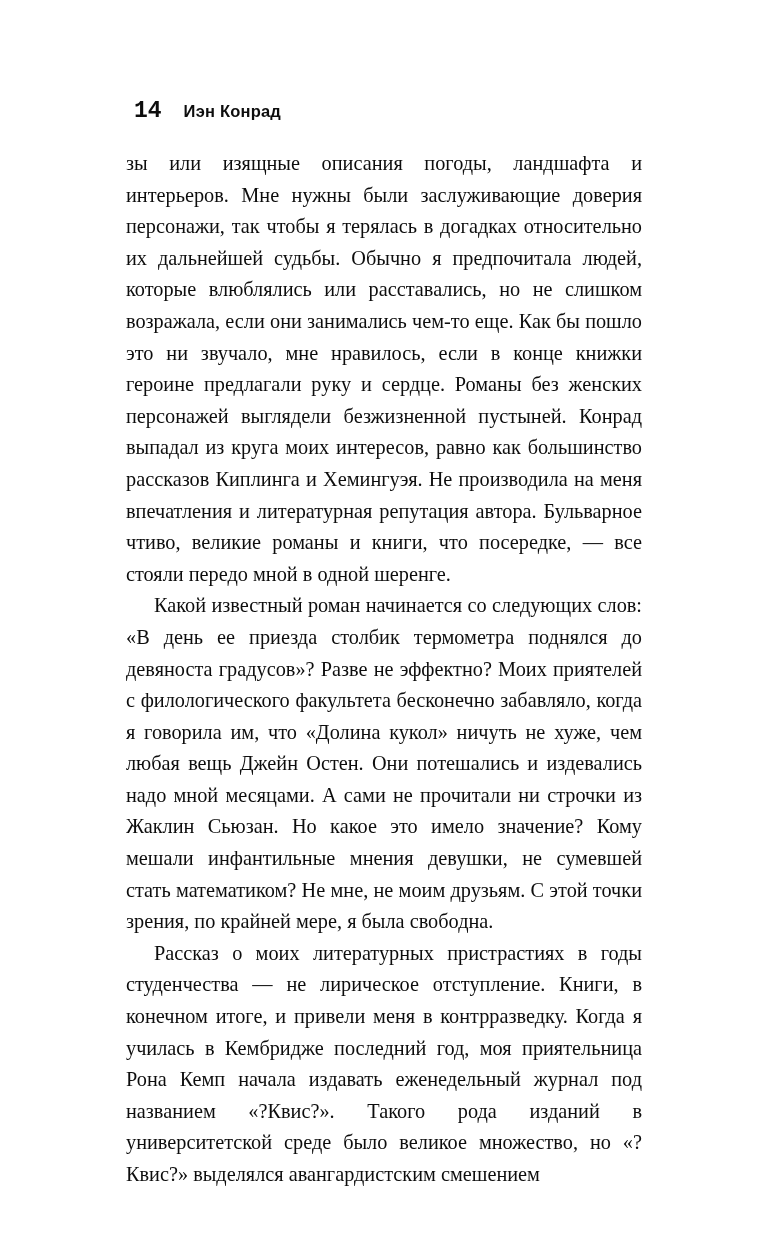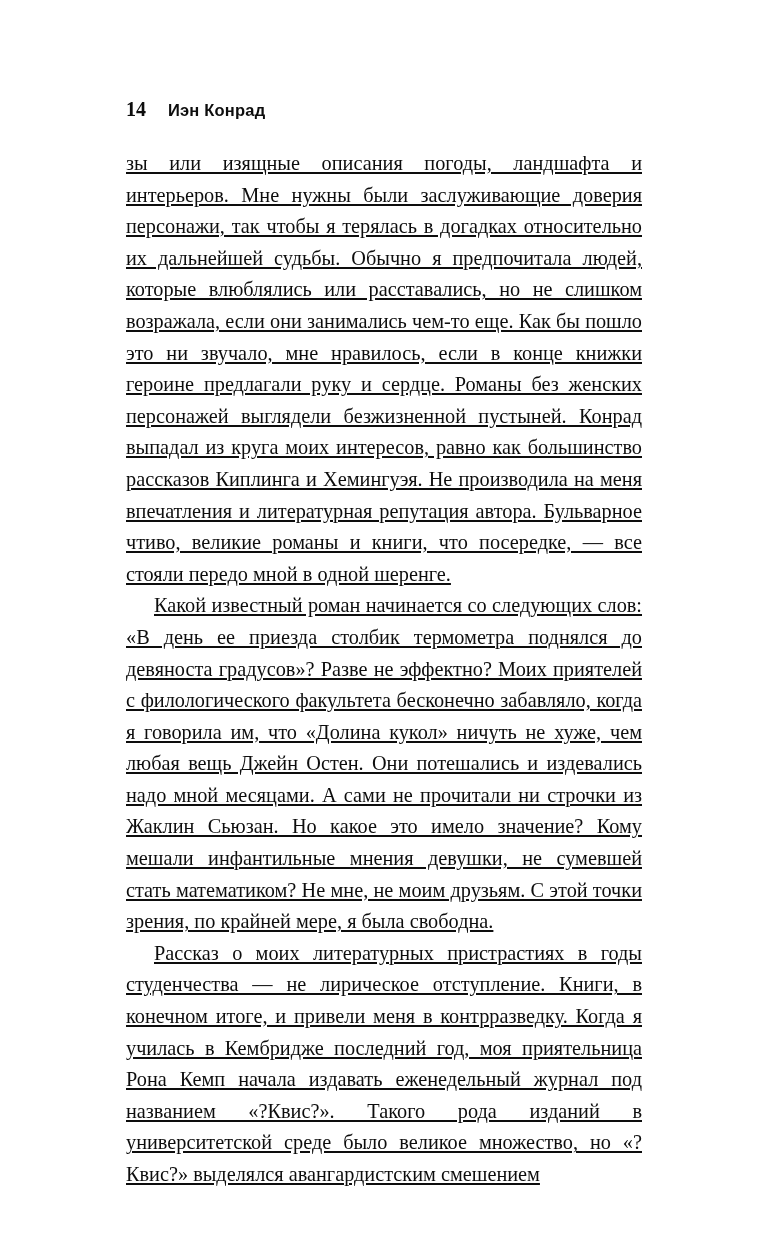--- a/index.html
+++ b/index.html
@@ -26,25 +26,26 @@
   .page-header {
     position: absolute;
     top: 98px;
     left: 126px;
     display: flex;
     align-items: baseline;
     gap: 22px;
   }
 
   .folio {
-    font-family: Liberation Serif, serif;
+    font-family: Liberation Mono, monospace;
     font-weight: bold;
-    font-size: 20px;
+    font-size: 23px;
     letter-spacing: 0px;
     color: #0d0d0d;
+    margin-left: 8px;
   }
 
   .running-head {
     font-family: "Liberation Sans", sans-serif;
     font-weight: bold;
     font-size: 16.5px;
     letter-spacing: 0.2px;
     color: #0d0d0d;
   }
 
@@ -56,21 +57,20 @@
   }
 
   .para {
     margin: 0;
     font-size: 20.3px;
     line-height: 31.6px;
     text-align: justify;
     text-justify: inter-word;
     hyphens: manual;
     color: #0d0d0d;
-    text-decoration: underline;
   }
 
   .para.indent {
     text-indent: 28px;
   }
 
   
 </style>
 </head>
 <body>

